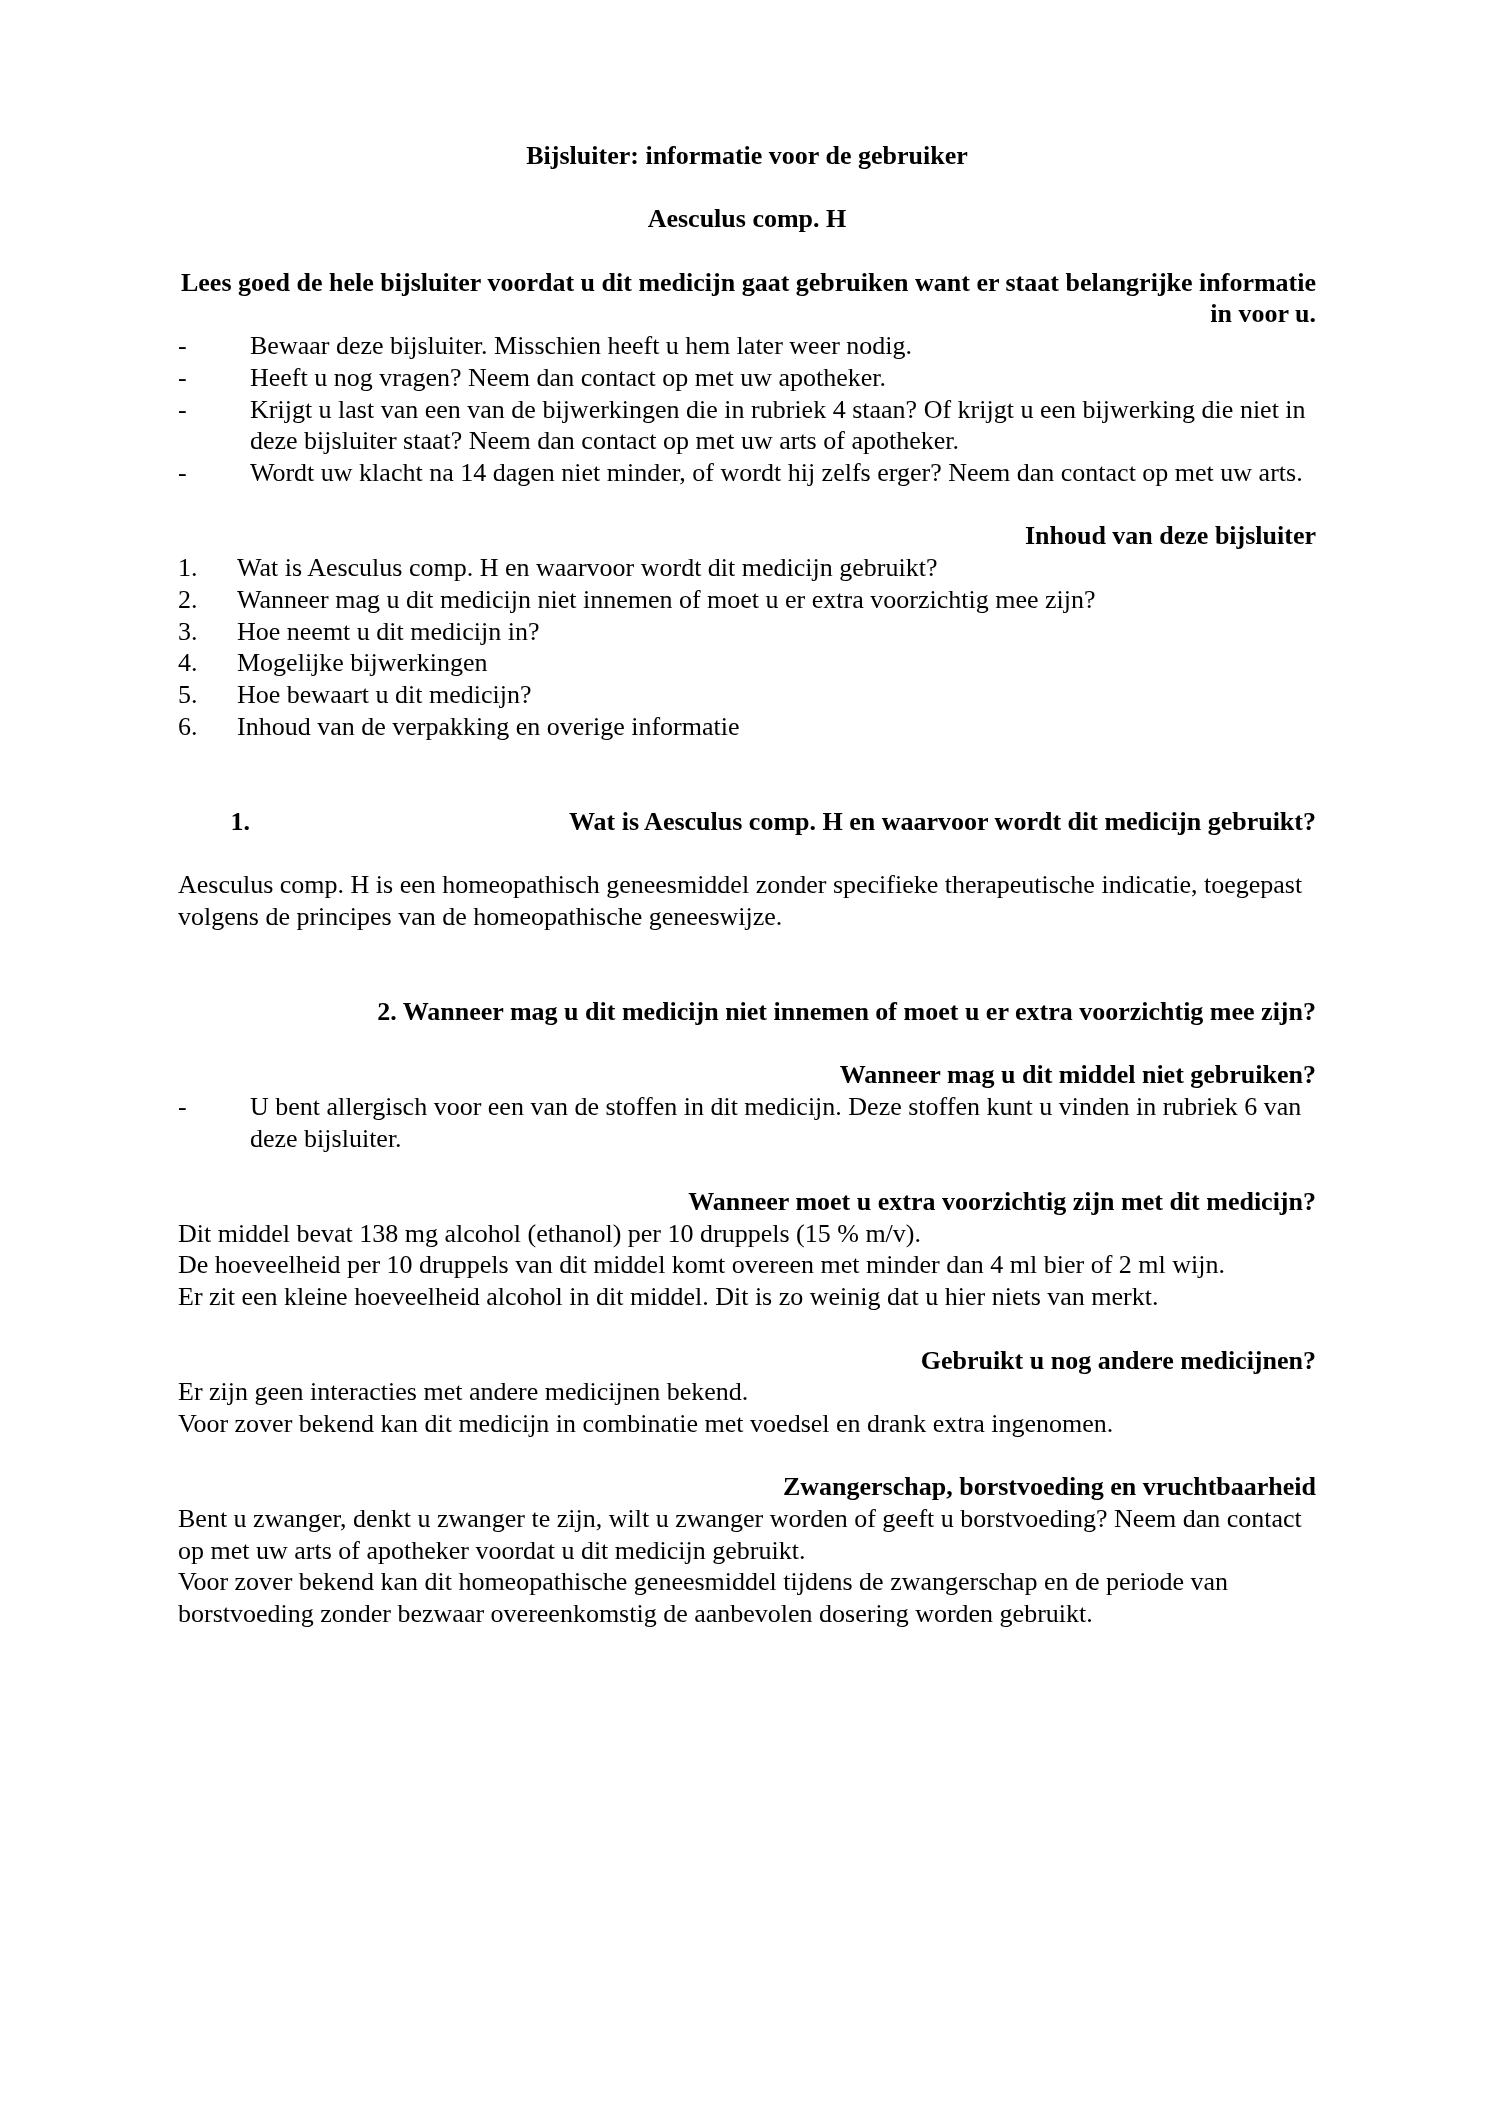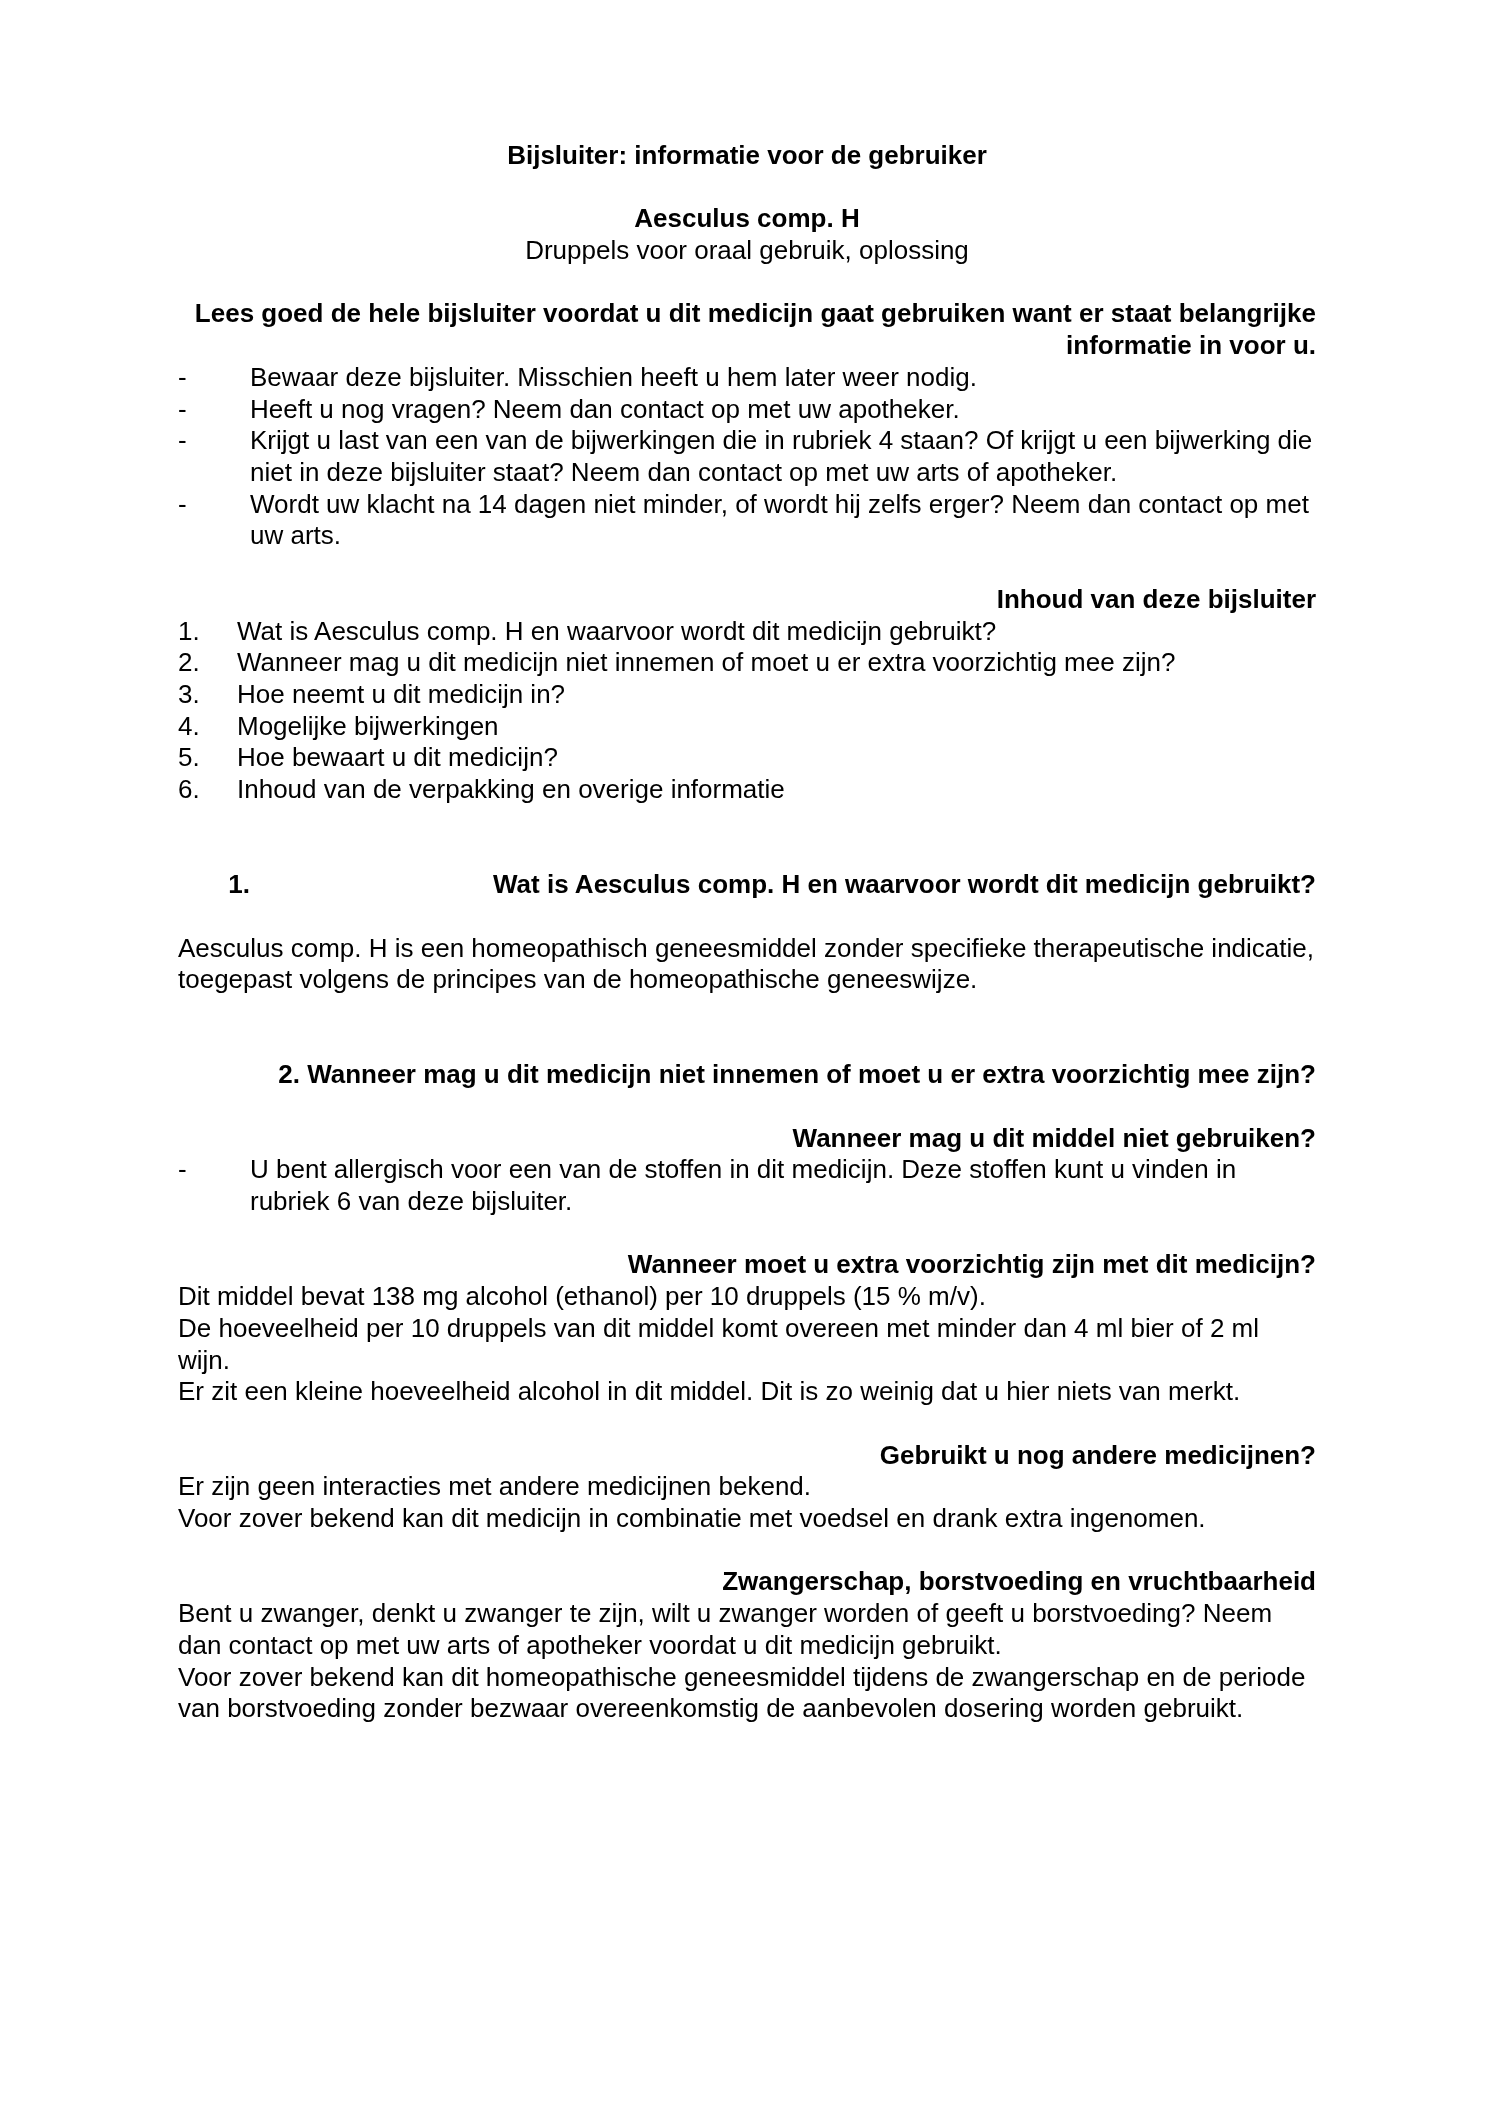--- a/index.html
+++ b/index.html
@@ -2,21 +2,21 @@
 <html><head>
 <meta charset="utf-8">
 <style>
   html, body { margin: 0; padding: 0; background: #ffffff; }
   .page {
     position: relative;
     width: 1494px;
     height: 1873px;
     background: #ffffff;
     color: #000000;
-    font-family: Liberation Sans, sans-serif;
+    font-family: Liberation Serif, serif;
     font-size: 26px;
     line-height: 31.7px;
     overflow: hidden;
   }
   .content { padding: 140px 178px 0 178px; }
   p { margin: 0; }
   .b { font-weight: 700; text-align: right; }
   .c { text-align: center; }
   .g1 { margin-top: 31.7px; }
   .g2 { margin-top: 63.4px; }
@@ -36,21 +36,20 @@
 </style>
 </head>
 <body>
 
 <div class="page">
   <div class="content">
 
     <p class="c b">Bijsluiter: informatie voor de gebruiker</p>
 
     <p class="c b g1">Aesculus comp. H</p>
-    <p class="c">Druppels voor oraal gebruik, oplossing</p>
 
     <p class="b g1">Lees goed de hele bijsluiter voordat u dit medicijn gaat gebruiken want er staat belangrijke informatie in voor u.</p>
 
     <div class="row">
       <span class="mk">-</span>
       <span class="txt">Bewaar deze bijsluiter. Misschien heeft u hem later weer nodig.</span>
     </div>
     <div class="row">
       <span class="mk">-</span>
       <span class="txt">Heeft u nog vragen? Neem dan contact op met uw apotheker.</span>

